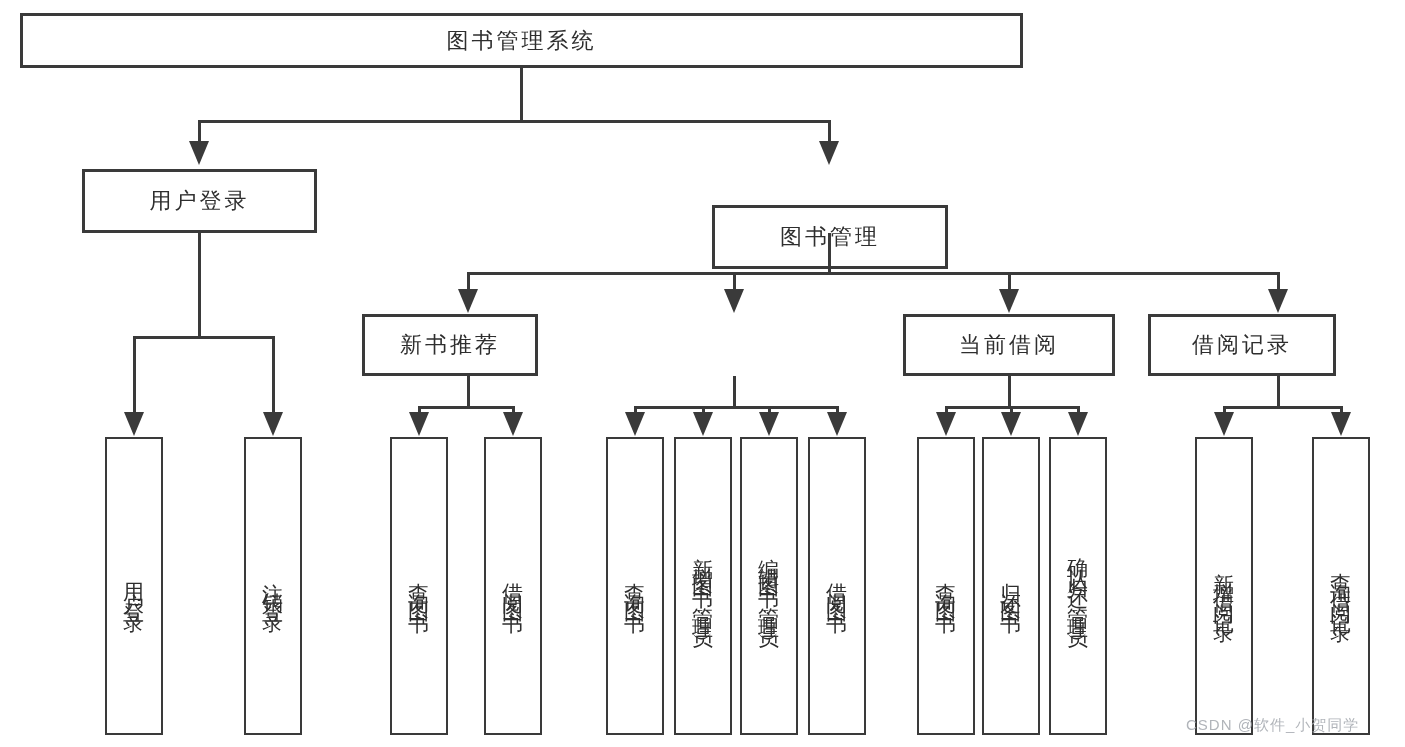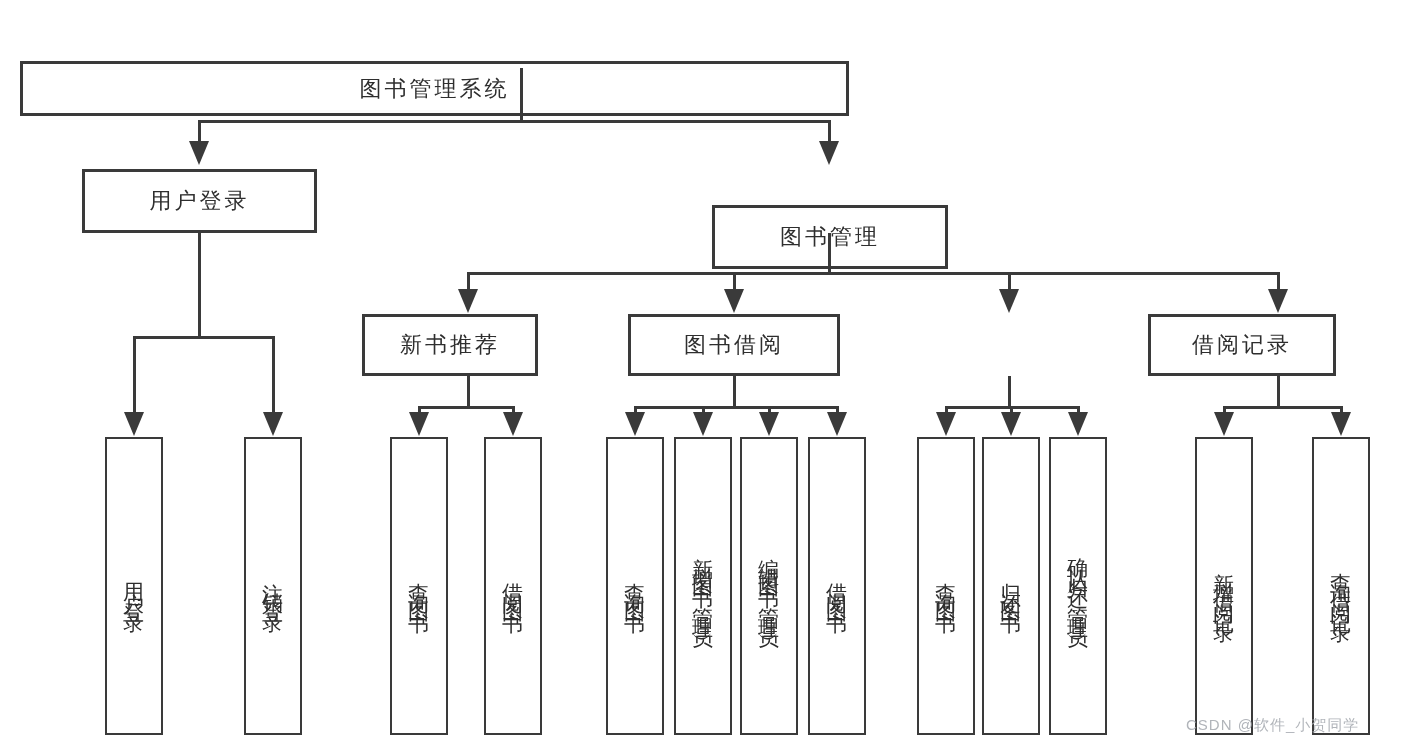--- a/index.html
+++ b/index.html
@@ -56,21 +56,21 @@
     z-index: 10;
     opacity: 0.9;
     white-space: nowrap;
   }
 </style>
 </head>
 <body>
 
 <div class="canvas">
 
-  <div class="node" style="left:20px; top:13px; width:829px; height:55px;margin-top:48px;">图书管理系统</div>
+  <div class="node" style="left:20px; top:13px; width:1003px; height:55px;">图书管理系统</div>
 
   <div class="vline" style="left:520px; top:68px; height:53px;"></div>
   <div class="hline" style="left:198px; top:120px; width:633px;"></div>
   <div class="vline" style="left:198px; top:120px; height:23px;"></div>
   <div class="arrow" style="left:189px; top:141px;"></div>
   <div class="vline" style="left:828px; top:120px; height:23px;"></div>
   <div class="arrow" style="left:819px; top:141px;"></div>
 
   <div class="node" style="left:82px; top:169px; width:235px; height:64px;">用户登录</div>
   <div class="node" style="left:712px; top:169px; width:236px; height:64px;margin-top:36px;">图书管理</div>
@@ -87,21 +87,21 @@
   <div class="vline" style="left:467px; top:272px; height:17px;"></div>
   <div class="arrow" style="left:458px; top:289px;"></div>
   <div class="vline" style="left:733px; top:272px; height:17px;"></div>
   <div class="arrow" style="left:724px; top:289px;"></div>
   <div class="vline" style="left:1008px; top:272px; height:17px;"></div>
   <div class="arrow" style="left:999px; top:289px;"></div>
   <div class="vline" style="left:1277px; top:272px; height:17px;"></div>
   <div class="arrow" style="left:1268px; top:289px;"></div>
 
   <div class="node" style="left:362px; top:314px; width:176px; height:62px;">新书推荐</div>
-  <div class="node" style="left:628px; top:314px; width:212px; height:62px;">图书借阅</div>
+  <div class="node" style="left:903px; top:314px; width:212px; height:62px;">当前借阅</div>
   <div class="node" style="left:1148px; top:314px; width:188px; height:62px;">借阅记录</div>
 
   <div class="vline" style="left:467px; top:376px; height:30px;"></div>
   <div class="vline" style="left:733px; top:376px; height:30px;"></div>
   <div class="vline" style="left:1008px; top:376px; height:30px;"></div>
   <div class="vline" style="left:1277px; top:376px; height:30px;"></div>
 
   <div class="hline" style="left:418px; top:406px; width:97px;"></div>
   <div class="vline" style="left:418px; top:406px; height:8px;"></div>
   <div class="arrow" style="left:409px; top:412px;"></div>

